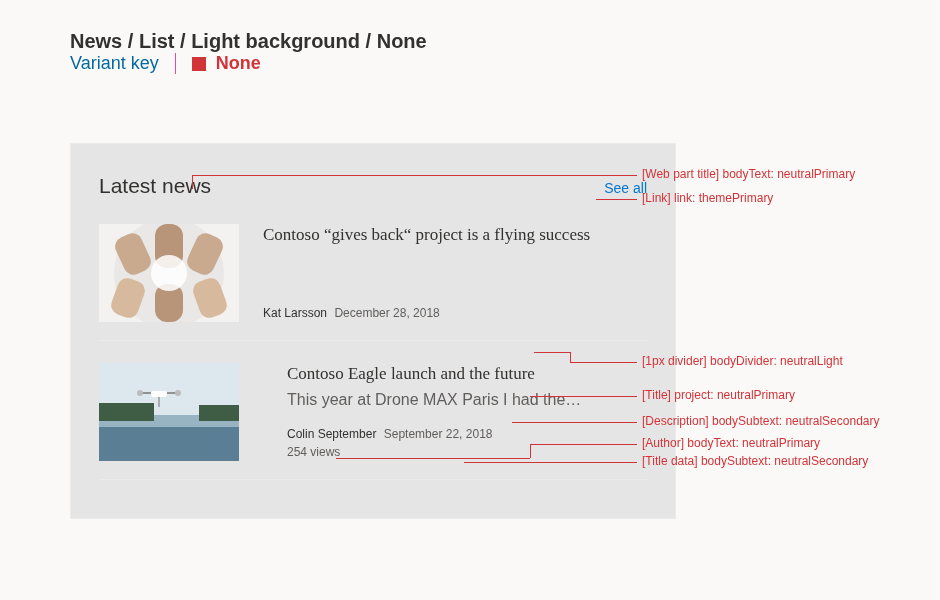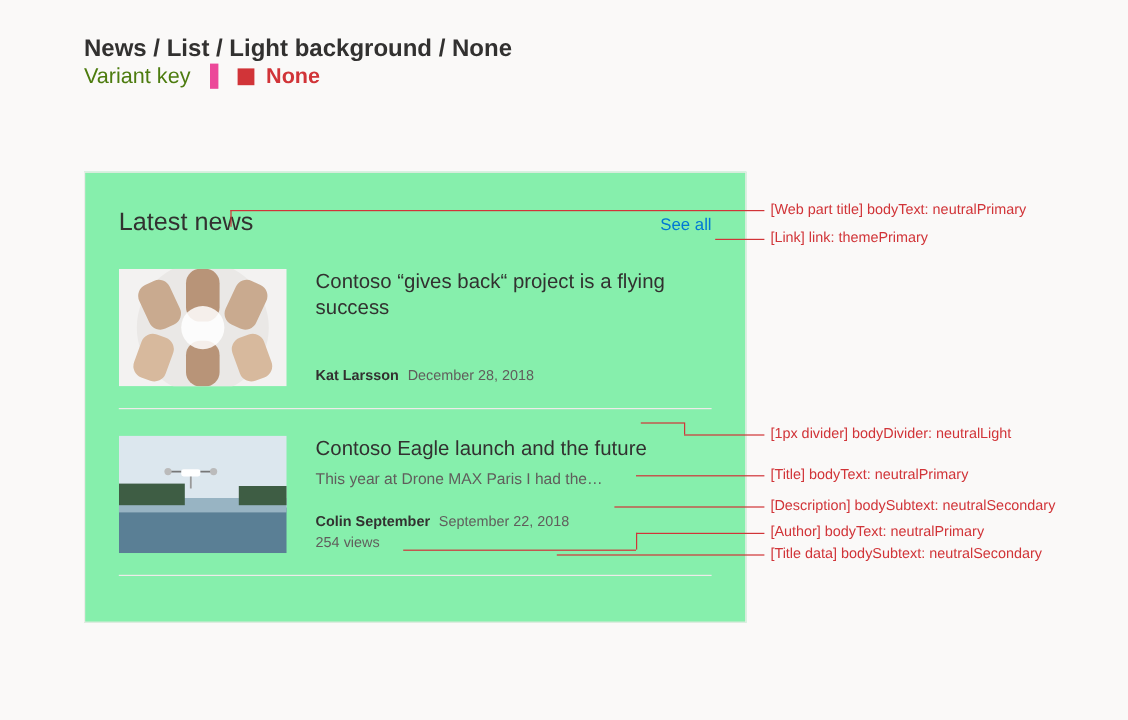--- a/index.html
+++ b/index.html
@@ -19,45 +19,45 @@
     font-weight: 600;
     color: #323130;
     margin-bottom: 0;
   }
   .variant-row {
     display: flex;
     align-items: center;
     font-size: 18px;
   }
   .variant-key-label {
-    color: #4d7c0f;
+    color: #0369a1;
     font-weight: 400;
     padding-right: 16px;
-    border-right: 7px solid #ec4899;
+    border-right: 1px solid #ec4899;
     margin-right: 16px;
   }
   .swatch {
     display: inline-block;
     width: 14px;
     height: 14px;
     background: #d13438;
     margin-right: 10px;
     vertical-align: -1px;
   }
   .variant-name {
     color: #d13438;
     font-weight: 600;
   }
 
   .card {
     position: absolute;
     left: 70px;
     top: 143px;
-    width: 552px;
-    background: #86efac;
+    width: 606px;
+    background: #e5e5e5;
     border: 1px solid #edebe9;
     padding: 30px 28px 22px 28px;
   }
   .card-header {
     display: flex;
     align-items: baseline;
     justify-content: space-between;
     margin-bottom: 18px;
   }
   .card-title {
@@ -68,49 +68,50 @@
   .see-all {
     color: #0078d4;
     font-size: 14px;
   }
   .item {
     display: flex;
     padding: 8px 0 18px 0;
     border-bottom: 1px solid #edebe9;
     margin-bottom: 14px;
   }
-  .item:last-child { margin-bottom: 16px; }
+  .item:last-child { margin-bottom: 16px; gap: 24px; }
   .thumb {
     width: 140px;
     height: 98px;
     flex: 0 0 140px;
     margin-right: 24px;
     overflow: hidden;
   }
   .thumb svg { width: 100%; height: 100%; display: block; }
   .item-body { flex: 1; display: flex; flex-direction: column; }
   .item-title {
     font-size: 17px;
     font-weight: 400;
     color: #323130;
     line-height: 1.3;
     margin-bottom: 4px;
+    font-family: Liberation Serif, serif;
   }
   .item-desc {
-    font-size: 13px;
+    font-size: 16px;
     color: #605e5c;
     margin-top: 2px;
   }
   .item-meta {
     margin-top: auto;
     padding-top: 10px;
     font-size: 12px;
     line-height: 1.5;
   }
-  .author { font-weight: 700; color: #323130; }
+  .author { font-weight: 400; color: #323130; }
   .date { color: #605e5c; margin-left: 4px; }
   .views { color: #605e5c; }
 
   
   .annot {
     position: absolute;
     font-size: 12px;
     color: #d13438;
     white-space: nowrap;
   }
@@ -215,21 +216,21 @@
 </div>
 
 <div class="annot" style="left:642px; top:362px;">
   <span class="label">[1px divider] bodyDivider: neutralLight</span>
   <div class="line" style="left:-72px; width:67px; top:0;"></div>
   <div class="hook" style="left:-72px; top:-10px; height:10px;"></div>
   <div class="line" style="left:-108px; width:36px; top:-10px;"></div>
 </div>
 
 <div class="annot" style="left:642px; top:396px;">
-  <span class="label">[Title] bodyText: neutralPrimary</span>
+  <span class="label">[Title] project: neutralPrimary</span>
   <div class="line" style="left:-112px; width:107px; top:0;"></div>
 </div>
 
 <div class="annot" style="left:642px; top:422px;">
   <span class="label">[Description] bodySubtext: neutralSecondary</span>
   <div class="line" style="left:-130px; width:125px; top:0;"></div>
 </div>
 
 <div class="annot" style="left:642px; top:444px;">
   <span class="label">[Author] bodyText: neutralPrimary</span>

